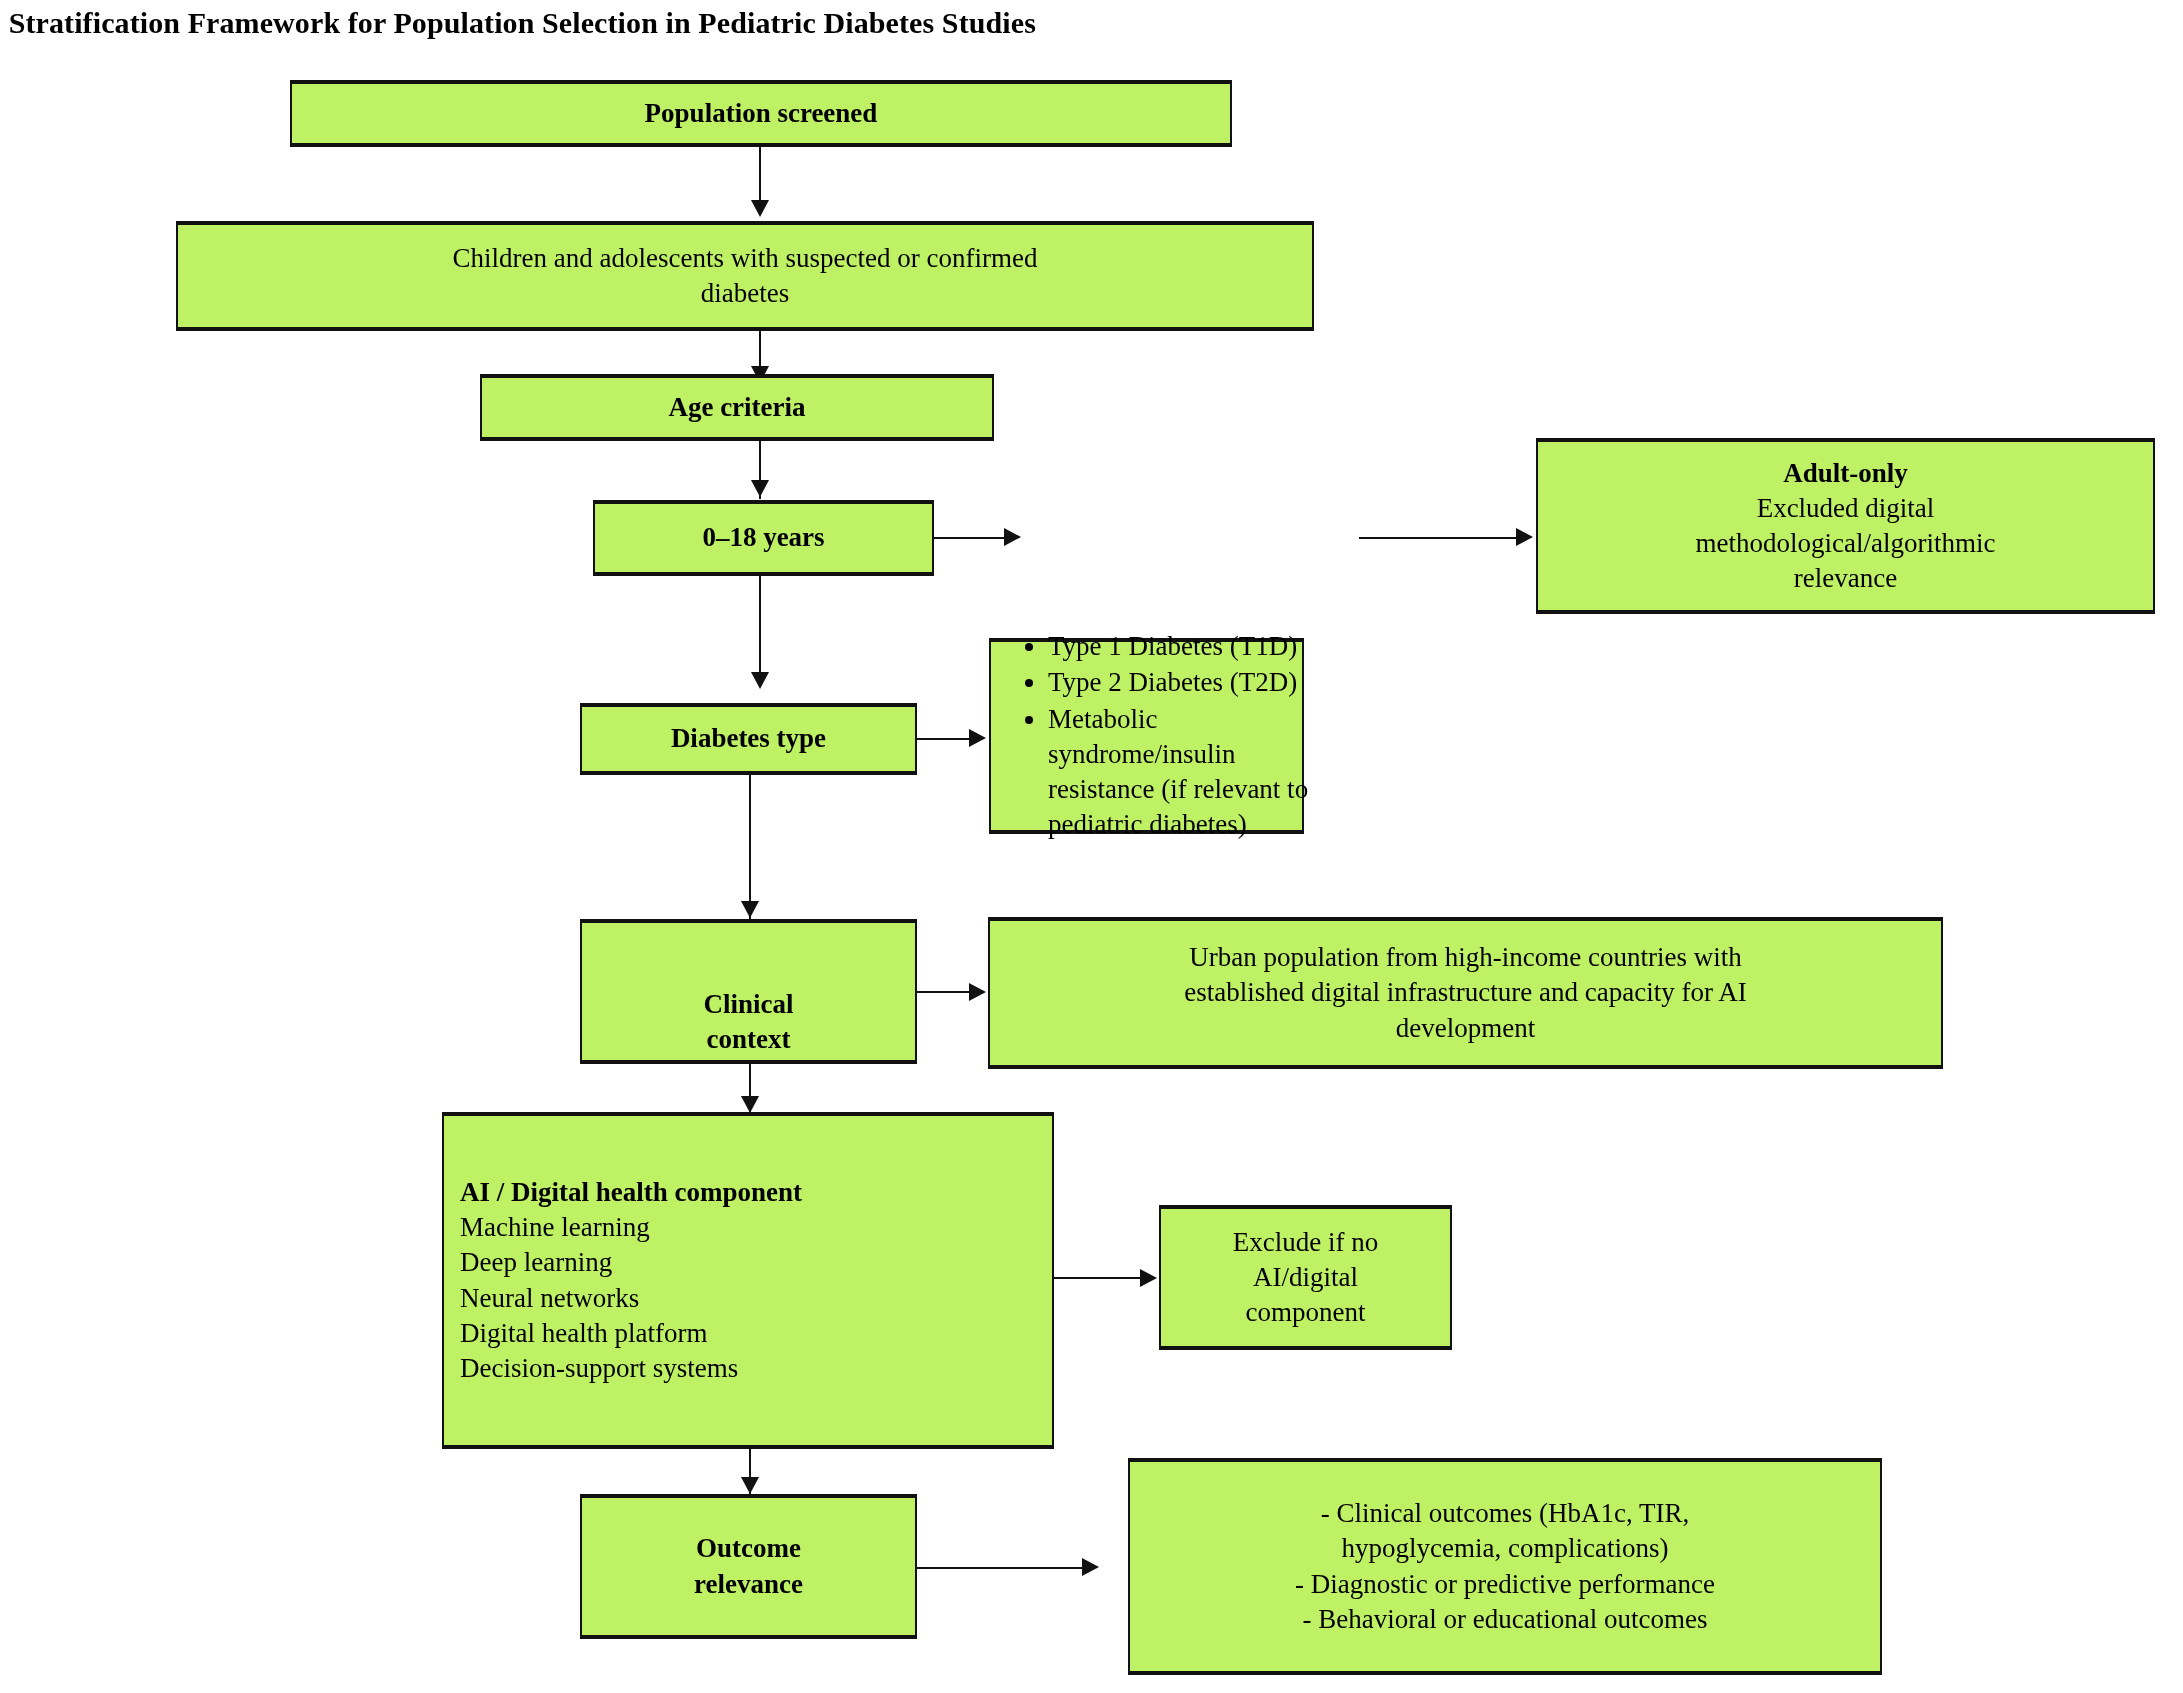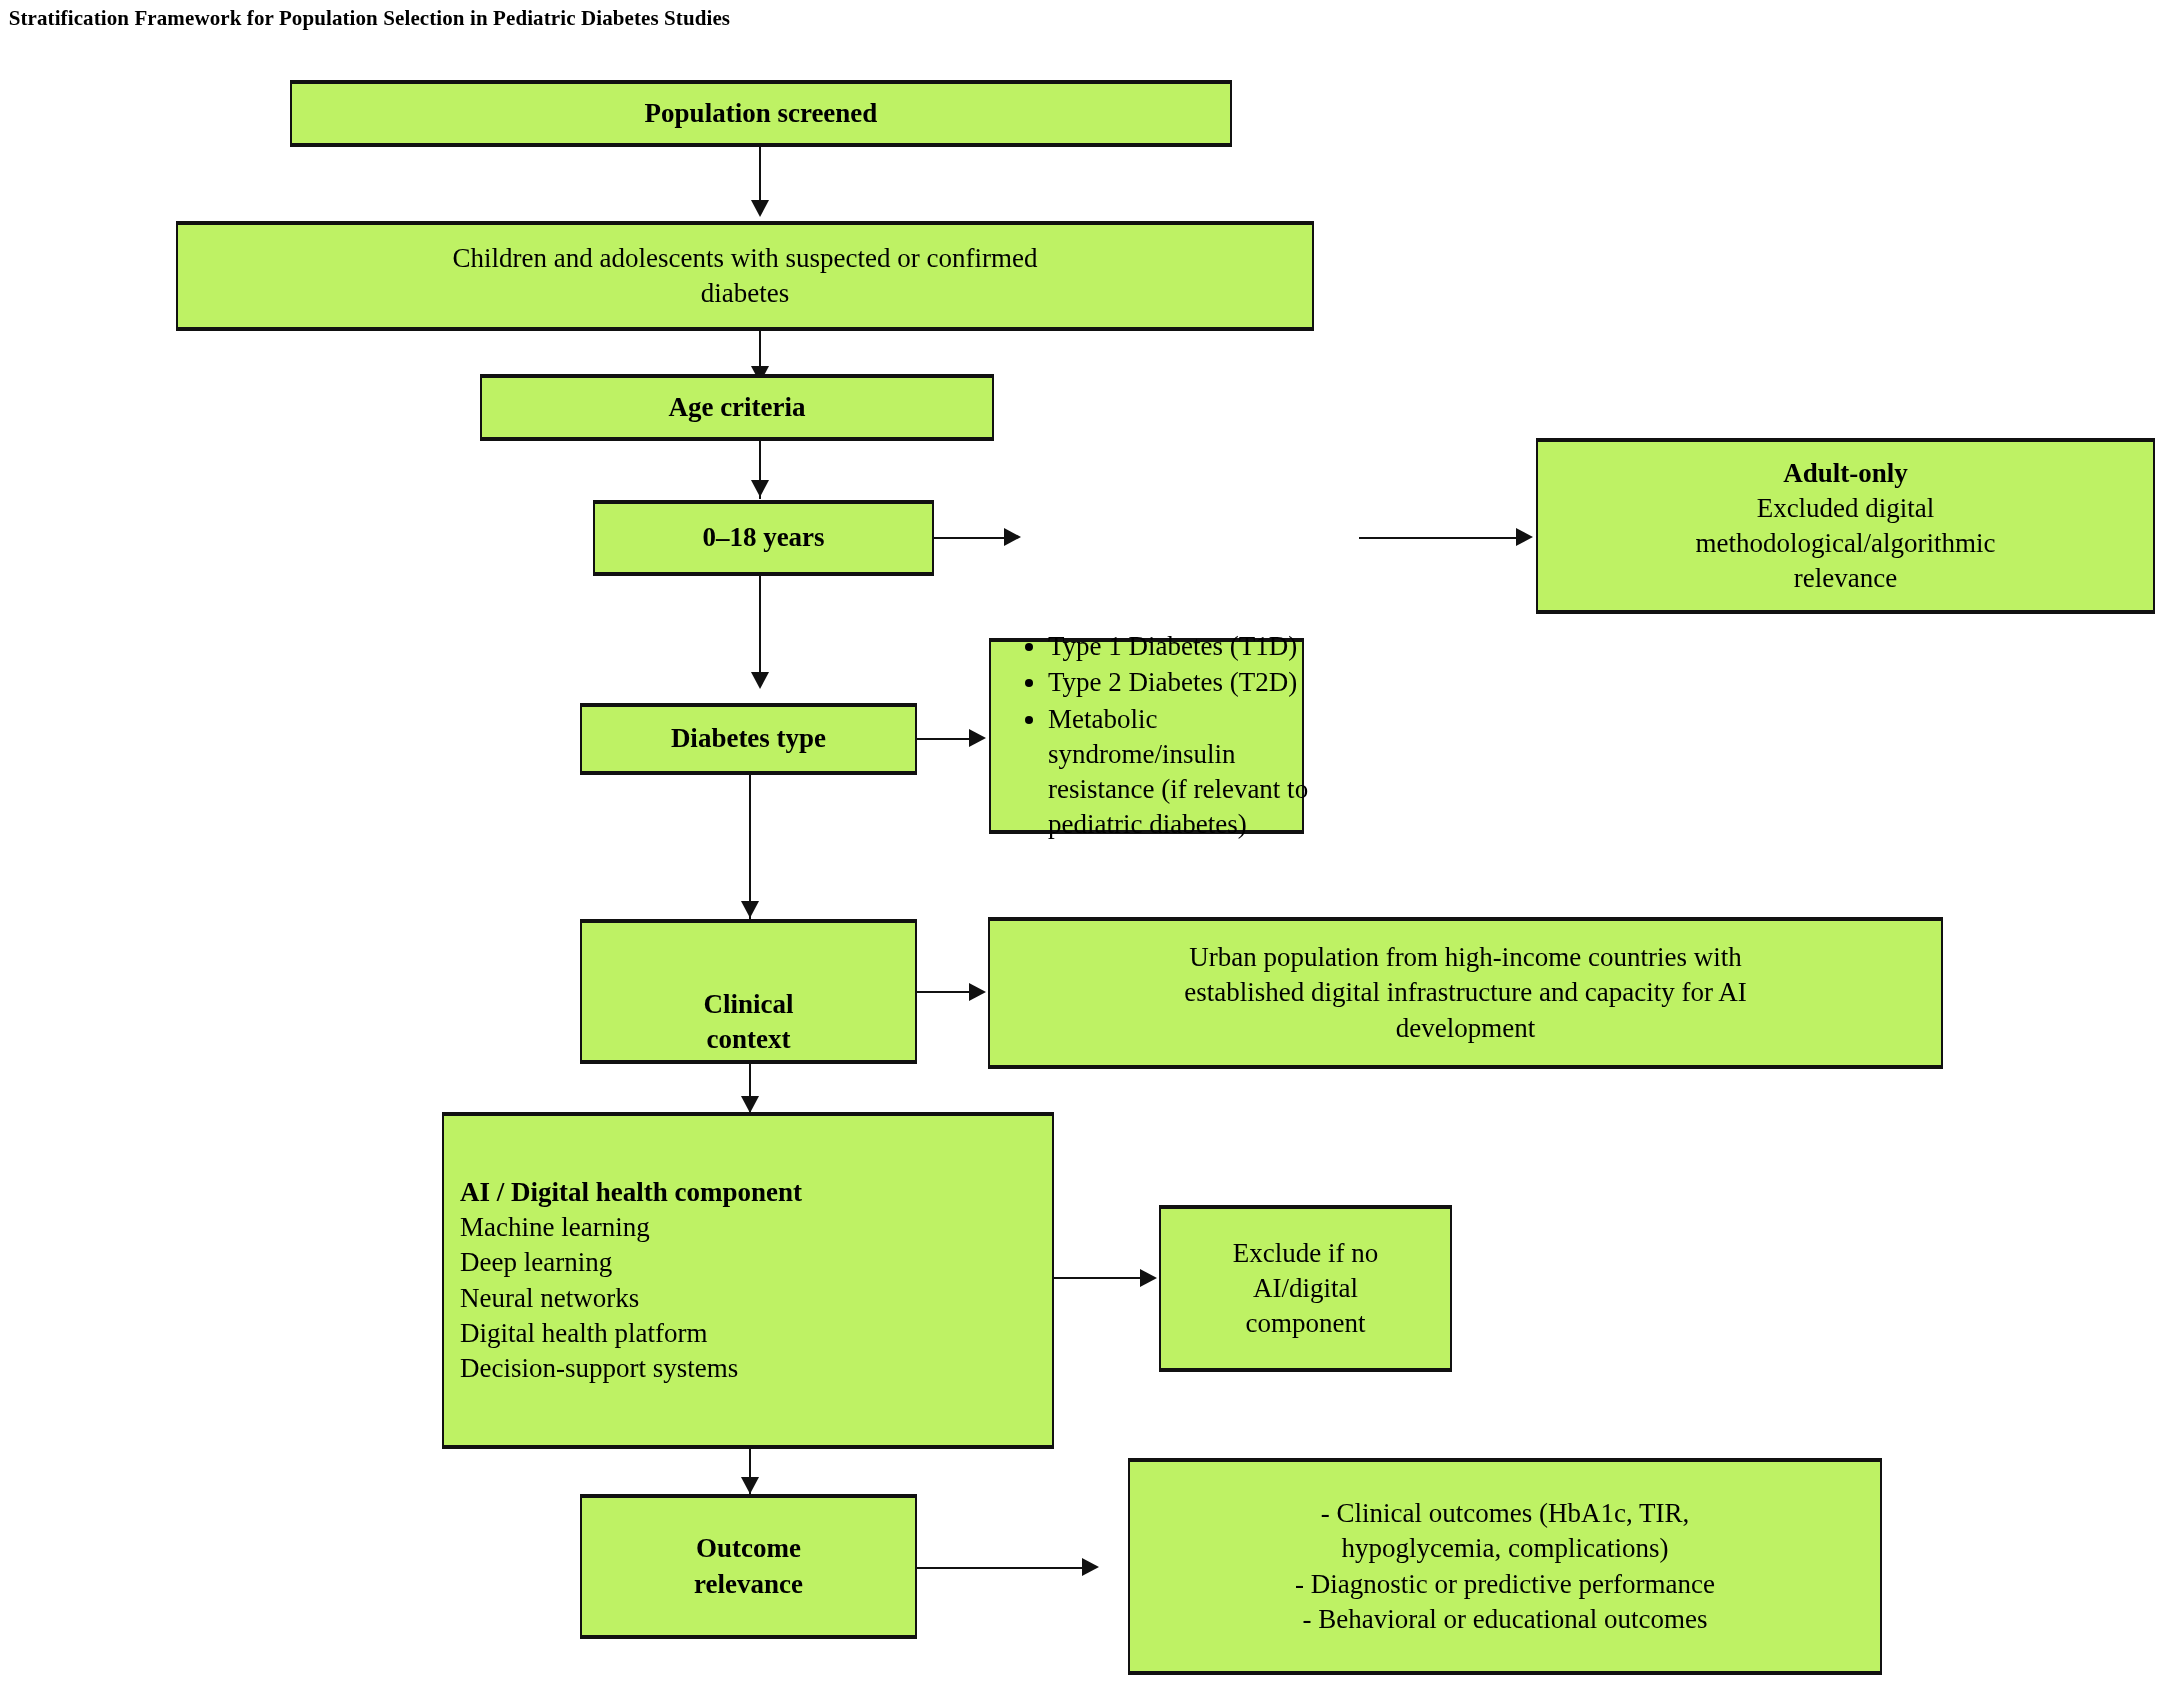--- a/index.html
+++ b/index.html
@@ -16,21 +16,21 @@
     width: 2183px;
     height: 1693px;
     background: #ffffff;
     overflow: hidden;
   }
   
   #chart-title {
     position: absolute;
     left: 8.7px;
     top: 5.8px;
-    font-size: 21px;
+    font-size: 30px;
     font-weight: bold;
     letter-spacing: 0.1px;
     white-space: nowrap;
   }
   
   .node {
     position: absolute;
     box-sizing: border-box;
     border: 2.2px solid #111111;
     background: #bef264;
@@ -186,21 +186,21 @@
     <span class="ln" style="text-align:left;">Machine learning</span>
     <span class="ln" style="text-align:left;">Deep learning</span>
     <span class="ln" style="text-align:left;">Neural networks</span>
     <span class="ln" style="text-align:left;">Digital health platform</span>
     <span class="ln" style="text-align:left;">Decision-support systems</span>
   </div>
 
   <div class="hline" style="left:1054px; top:1277px; width:87px;"></div>
   <div class="arrow-right" style="left:1140px; top:1269px;"></div>
 
-  <div class="node thicktop thickbot" style="left:1159px; top:1205px; width:293px; height:167px;">
+  <div class="node thicktop thickbot" style="left:1159px; top:1205px; width:293px; height:145px;">
     <span class="ln">Exclude if no</span>
     <span class="ln">AI/digital</span>
     <span class="ln">component</span>
   </div>
 
   <div class="vline" style="left:749px; top:1449px; height:51px;"></div>
   <div class="arrow-down" style="left:741px; top:1477px;"></div>
 
   <div class="node bold thicktop thickbot" style="left:580px; top:1494px; width:337px; height:145px;">
     <span class="ln">Outcome</span>

